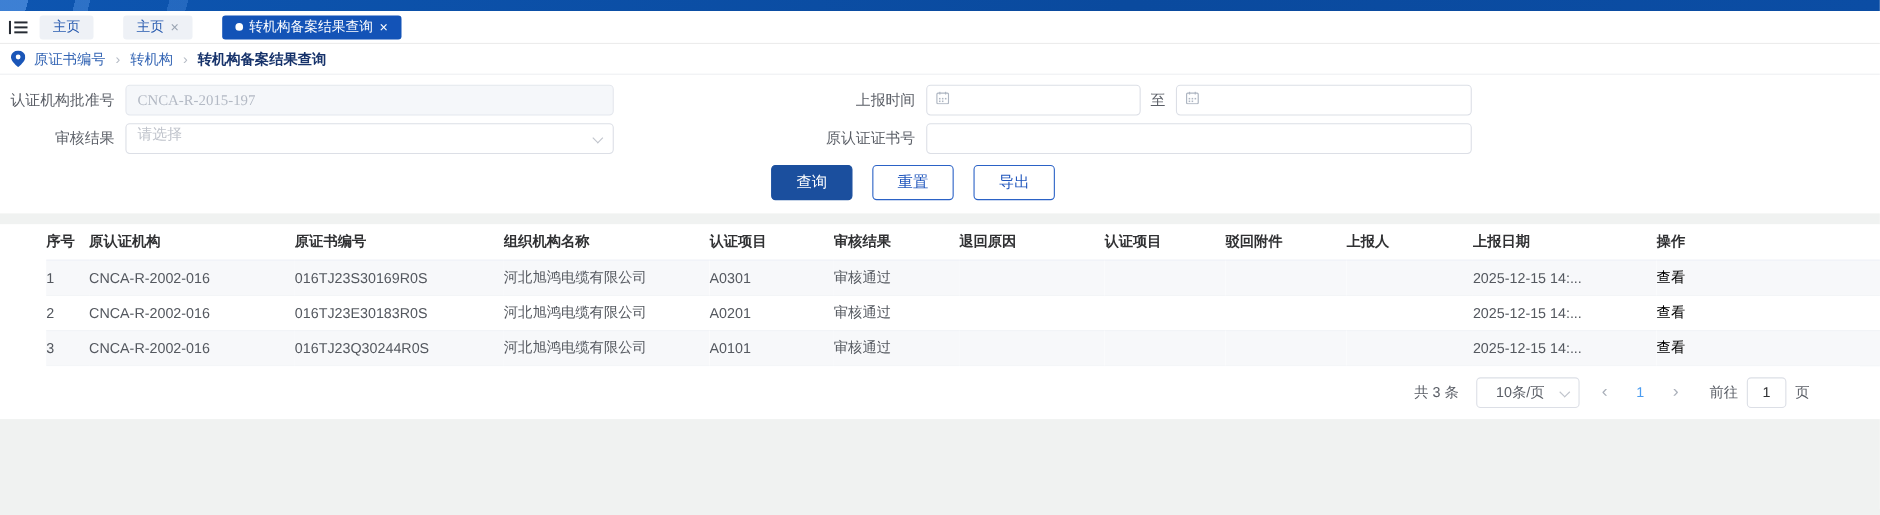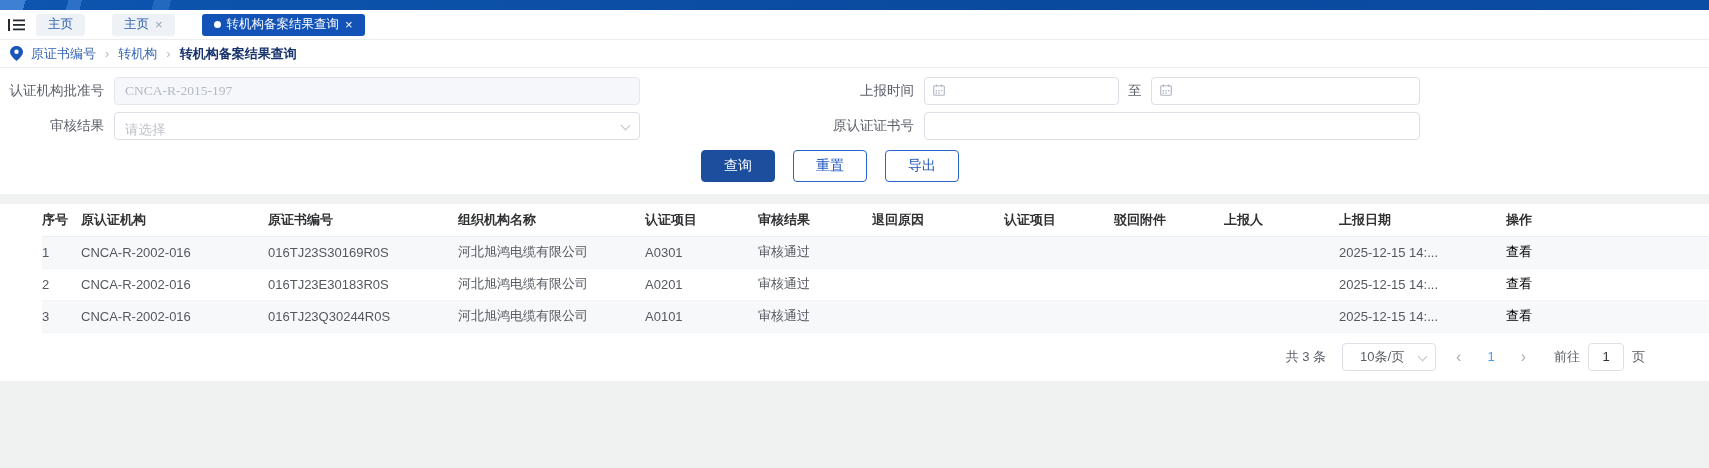--- a/index.html
+++ b/index.html
@@ -31,33 +31,33 @@
   .tab .close { font-size:13px; line-height:1; color:#9aa4b2; }
   .tab.active .close { color:#fff; }
   
   .breadcrumb { height:28px; flex:0 0 28px; background:#fff; border-bottom:1px solid #eceef1; display:flex; align-items:center; padding:0 10px; font-size:13px; }
   .crumb-link { color:#3465b4; cursor:pointer; }
   .crumb-sep { color:#b6bcc6; margin:0 9px; font-size:13px; }
   .crumb-current { color:#17336b; font-weight:bold; }
   
   .form-section { background:#fff; padding:9px 0 0 0; }
   .f-row { display:flex; align-items:center; height:28px; margin-bottom:7px; }
-  .col-l { display:flex; align-items:center; width:640px;border-radius:13px; }
+  .col-l { display:flex; align-items:center; width:558px;border-radius:13px; }
   .col-l .lbl { width:114px; text-align:right; padding-right:10px; }
   .col-r { display:flex; align-items:center; width:600px; margin-left:180px; }
   .col-r .lbl { width:104px; text-align:right; padding-right:10px; }
   .lbl { font-size:13.5px; color:#5a5e66; white-space:nowrap; }
   .field { flex:1; display:flex; align-items:center; }
   .ipt {
     width:100%; height:28px; border:1px solid #dcdfe6; border-radius:4px;
     padding:0 10px; font-size:13.5px; color:#303133; outline:none; background:#fff;
     font-family:Liberation Serif, serif;
   }
   .ipt:disabled, .ipt.disabled { background:#f5f7fa; color:#b3b9c4; border-color:#e4e7ed; }
-  .select-box { position:relative; width:100%; height:28px; border:1px solid #dcdfe6; border-radius:4px; background:#fff; display:flex; align-items:flex-end; padding:0 24px 0 10px; cursor:pointer; }
+  .select-box { position:relative; width:100%; height:28px; border:1px solid #dcdfe6; border-radius:4px; background:#fff; display:flex; align-items:flex-start; padding:0 24px 0 10px; cursor:pointer; }
   .select-box .placeholder { color:#c0c4cc; font-size:13.5px; }
   .chevron { position:absolute; right:10px; top:9px; width:7px; height:7px; border-right:1.5px solid #c0c4cc; border-bottom:1.5px solid #c0c4cc; transform:rotate(45deg); }
   .date-ipt { position:relative; display:flex; align-items:center; height:28px; border:1px solid #dcdfe6; border-radius:4px; background:#fff; padding:0 8px; }
   .date-first { width:195px; flex:0 0 195px; }
   .date-second { flex:1; }
   .date-sep { margin:0 9px; font-size:13.5px; color:#5a5e66; }
   .cal { flex:0 0 12px; }
   
   .btn-row { width:1660px; display:flex; justify-content:center; gap:18px; margin:10px 0 12px 0; }
   .btn { height:32px; min-width:68px; padding:0 22px; border-radius:4px; font-size:14px; cursor:pointer; border:1px solid transparent; background:#fff; font-family:inherit; }

